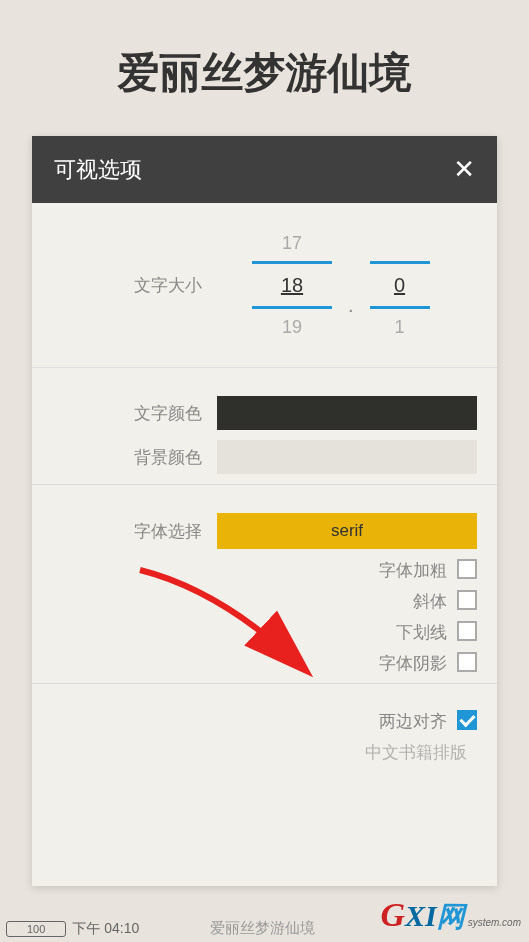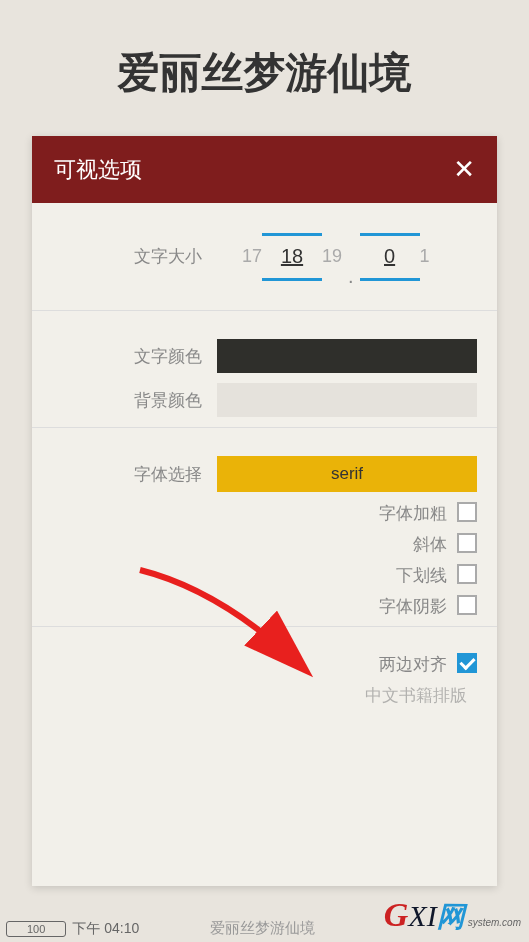--- a/index.html
+++ b/index.html
@@ -19,21 +19,21 @@
   padding: 45px 0 35px;
 }
 .dialog {
   background: #f2f0ea;
   margin: 0 32px;
   box-shadow: 0 2px 8px rgba(0,0,0,0.15);
   height: 750px;
   overflow: hidden;
 }
 .dialog-header {
-  background: #7f1d1d;
+  background: #404040;
   color: #fff;
   display: flex;
   align-items: center;
   justify-content: space-between;
   padding: 18px 22px;
   font-size: 22px;
 }
 .close-btn {
   font-size: 26px;
   cursor: pointer;
@@ -49,21 +49,21 @@
   padding: 22px 20px 22px 0;
 }
 .fontsize-label {
   flex: 0 0 170px;
   text-align: right;
   color: #888;
   font-size: 17px;
 }
 .picker-col {
   display: flex;
-  flex-direction: row;
+  flex-direction: column;
   align-items: center;
   width: 100px;
 }
 .picker-col.decimal { width: 80px; }
 .picker-val {
   color: #aaa;
   font-size: 18px;
   height: 36px;
   display: flex;
   align-items: center;
@@ -193,21 +193,21 @@
 }
 .watermark {
   position:absolute;
   right:8px;
   bottom:6px;
   display:flex;
   align-items:baseline;
   font-style:italic;
 }
 .watermark .g { color:#c22; font-size:34px; font-weight:bold; font-family:Georgia,serif; }
-.watermark .xi { color:#0f172a; font-size:30px; font-weight:normal; font-family:Georgia,serif; }
+.watermark .xi { color:#0369a1; font-size:30px; font-weight:bold; font-family:Georgia,serif; }
 .watermark .net { color:#2196d6; font-size:28px; font-weight:bold; font-family:Georgia,serif; }
 .watermark .sub { color:#666; font-size:10px; margin-left:3px; }
 </style>
 </head>
 <body>
 
 <h1 class="page-title">爱丽丝梦游仙境</h1>
 
 <div class="dialog">
   <div class="dialog-header">

